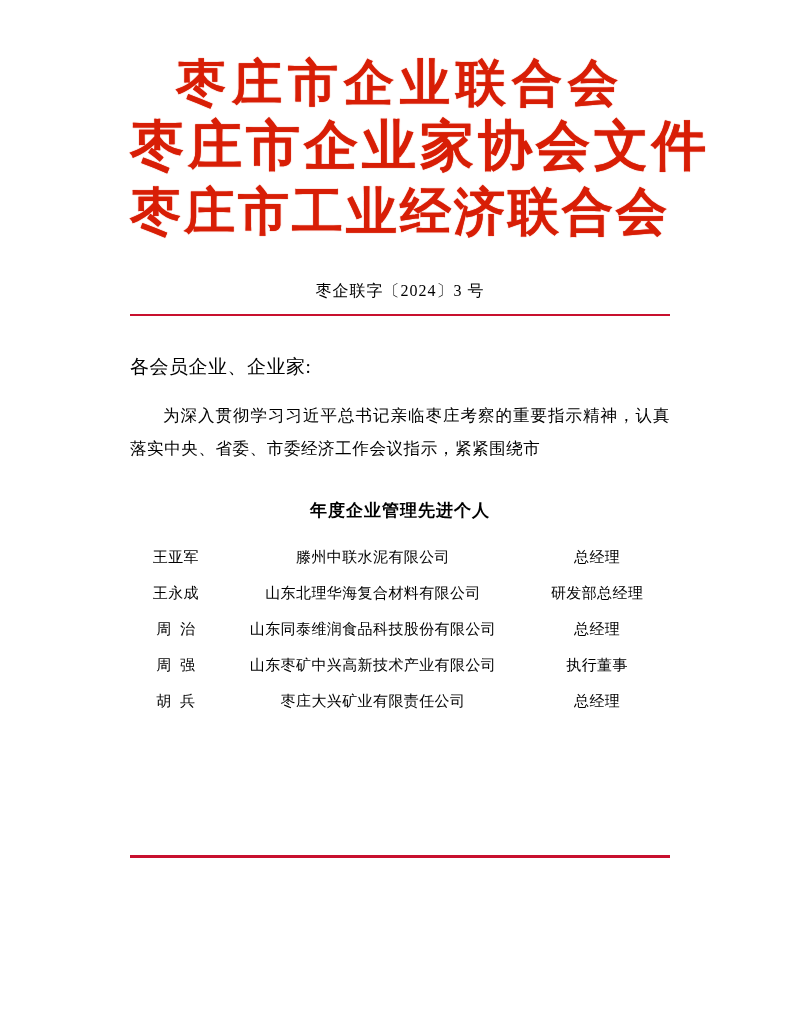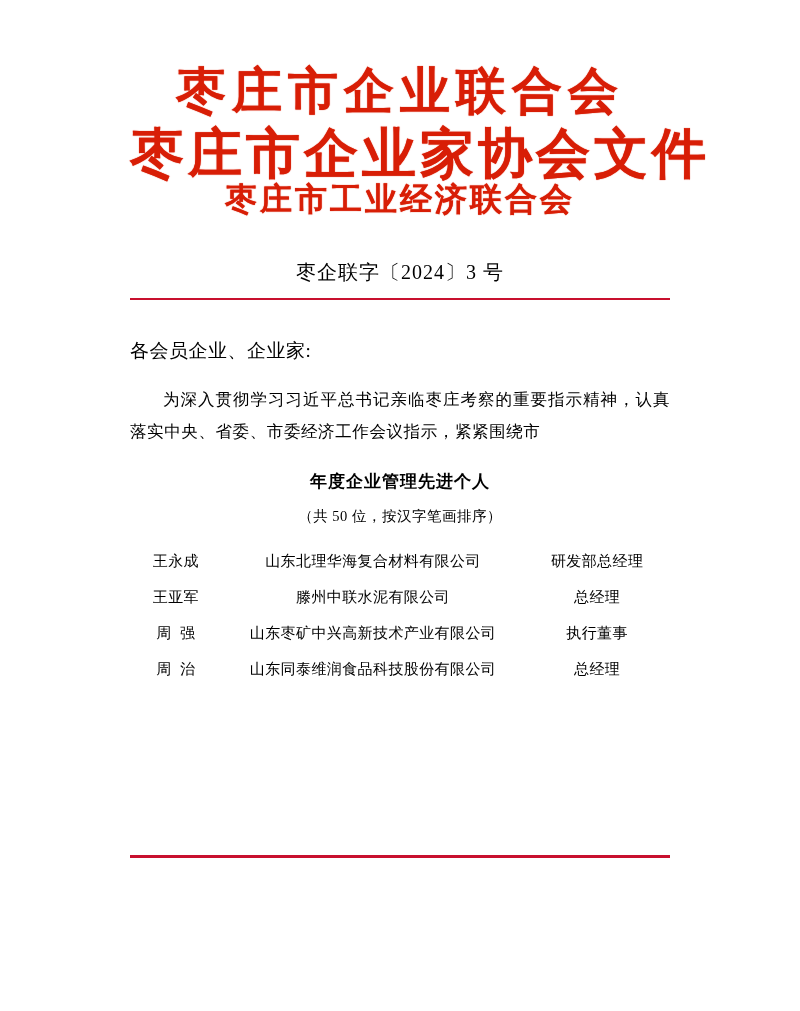--- a/index.html
+++ b/index.html
@@ -13,46 +13,46 @@
     position: relative;
     font-family: "Liberation Serif", serif;
     color: #000000;
     overflow: hidden;
   }
   .page {
     position: relative;
     width: 800px;
     height: 1011px;
     box-sizing: border-box;
-    padding: 12px 130px;
+    padding: 4px 130px;
   }
 
   
   .masthead {
     padding-top: 52px;
     text-align: center;
   }
   .masthead-line {
     color: #d81e06;
     font-family: "DejaVu Serif", serif;
     font-weight: bold;
     letter-spacing: 6px;
     line-height: 1.08;
     white-space: nowrap;
     text-shadow: 0 0 1px #d81e06;
   }
   .masthead-line.l1 { font-size: 50px; }
   .masthead-line.l2 { font-size: 54px; margin-top: 6px; letter-spacing: 4px; }
-  .masthead-line.l3 { font-size: 32px; letter-spacing: 3px; }
+  .masthead-line.l3 { font-size: 51px; margin-top: 10px; letter-spacing: 3px; }
 
   
   .docnum {
     margin-top: 42px;
     text-align: center;
-    font-size: 20px;
+    font-size: 16px;
     letter-spacing: 1px;
   }
   .red-rule {
     margin: 12px 0 0 0;
     height: 2px;
     background: #c8102e;
     width: 100%;
   }
 
   
@@ -75,21 +75,21 @@
     margin-top: 20px;
     font-size: 16.5px;
     line-height: 1.95;
     text-align: justify;
     text-indent: 33px;
     letter-spacing: 0.6px;
   }
 
   
   .section-head {
-    margin-top: 22px;
+    margin-top: 34px;
     text-align: center;
     font-size: 17px;
     font-weight: bold;
     letter-spacing: 1px;
     font-family: "DejaVu Serif", serif;
   }
   .section-sub {
     margin-top: 14px;
     text-align: center;
     font-size: 14.5px;
@@ -144,42 +144,46 @@
   </div>
 
   <div class="docnum">枣企联字〔2024〕3 号</div>
   <div class="red-rule"></div>
 
 
   <div class="salutation">各会员企业、企业家:</div>
   <div class="para">为深入贯彻学习习近平总书记亲临枣庄考察的重要指示精神，认真落实中央、省委、市委经济工作会议指示，紧紧围绕市</div>
 
   <div class="section-head">年度企业管理先进个人</div>
-  <div class="section-sub">（共 50 位，按汉字笔画排序）</div>
 
   <table class="awards">
     <tbody>
+      <tr>
+        <td class="c-name">王亚军</td>
+        <td class="c-company">滕州中联水泥有限公司</td>
+        <td class="c-role">总经理</td>
+      </tr>
       <tr>
         <td class="c-name">王永成</td>
         <td class="c-company">山东北理华海复合材料有限公司</td>
         <td class="c-role">研发部总经理</td>
       </tr>
       <tr>
-        <td class="c-name">王亚军</td>
-        <td class="c-company">滕州中联水泥有限公司</td>
+        <td class="c-name">周  治</td>
+        <td class="c-company">山东同泰维润食品科技股份有限公司</td>
         <td class="c-role">总经理</td>
       </tr>
       <tr>
         <td class="c-name">周  强</td>
         <td class="c-company">山东枣矿中兴高新技术产业有限公司</td>
         <td class="c-role">执行董事</td>
       </tr>
       <tr>
-        <td class="c-name">周  治</td>
-        <td class="c-company">山东同泰维润食品科技股份有限公司</td>
+        <td class="c-name">胡  兵</td>
+        <td class="c-company">枣庄大兴矿业有限责任公司</td>
         <td class="c-role">总经理</td>
       </tr>
     </tbody>
   </table>
 
   <div class="page-break-rule"></div>
 
 </div>
 
 </body></html>

